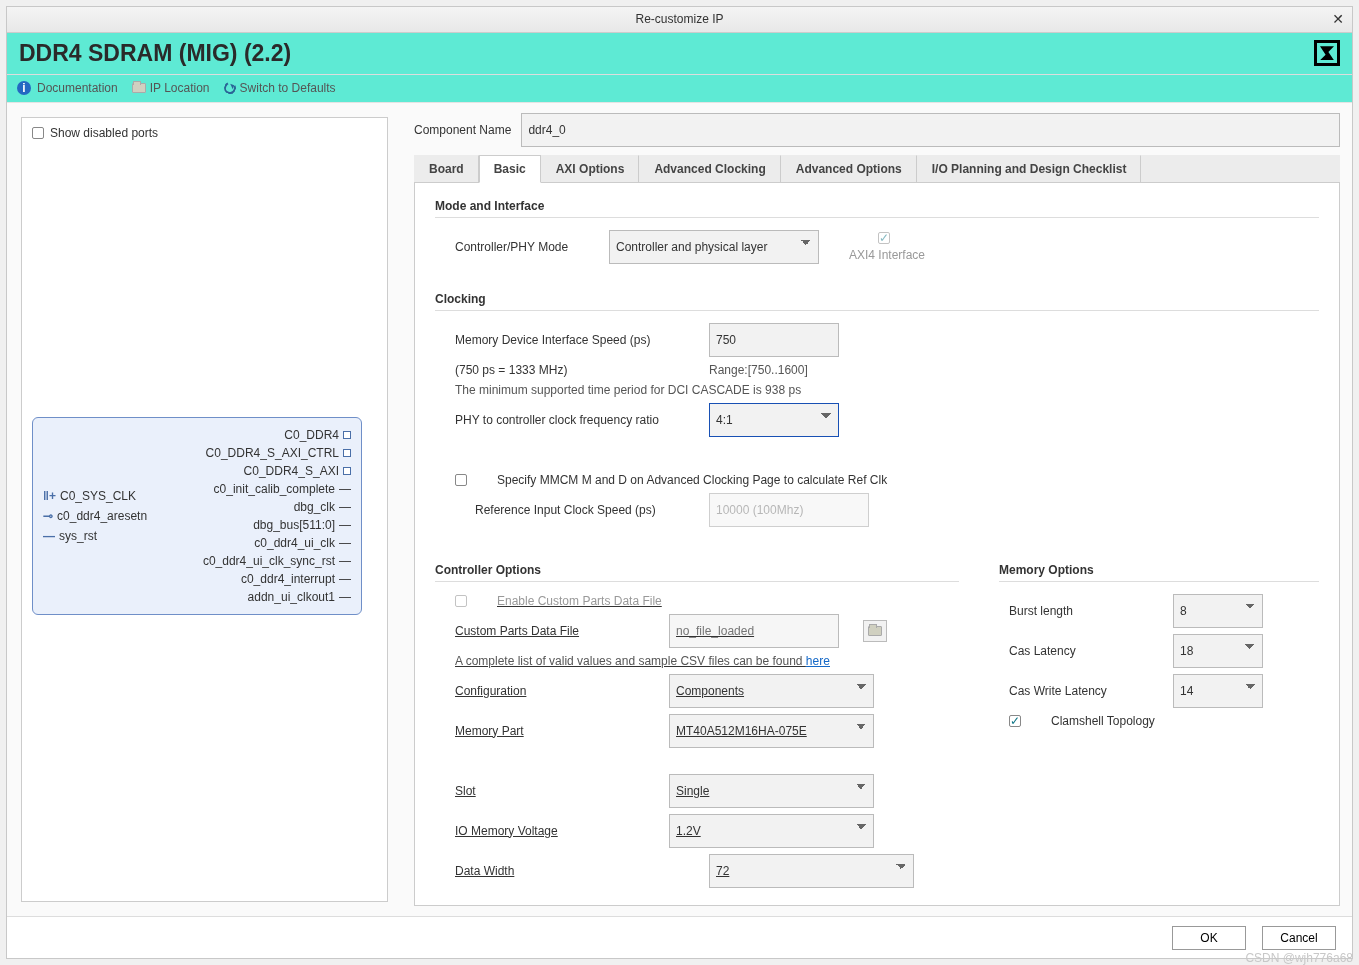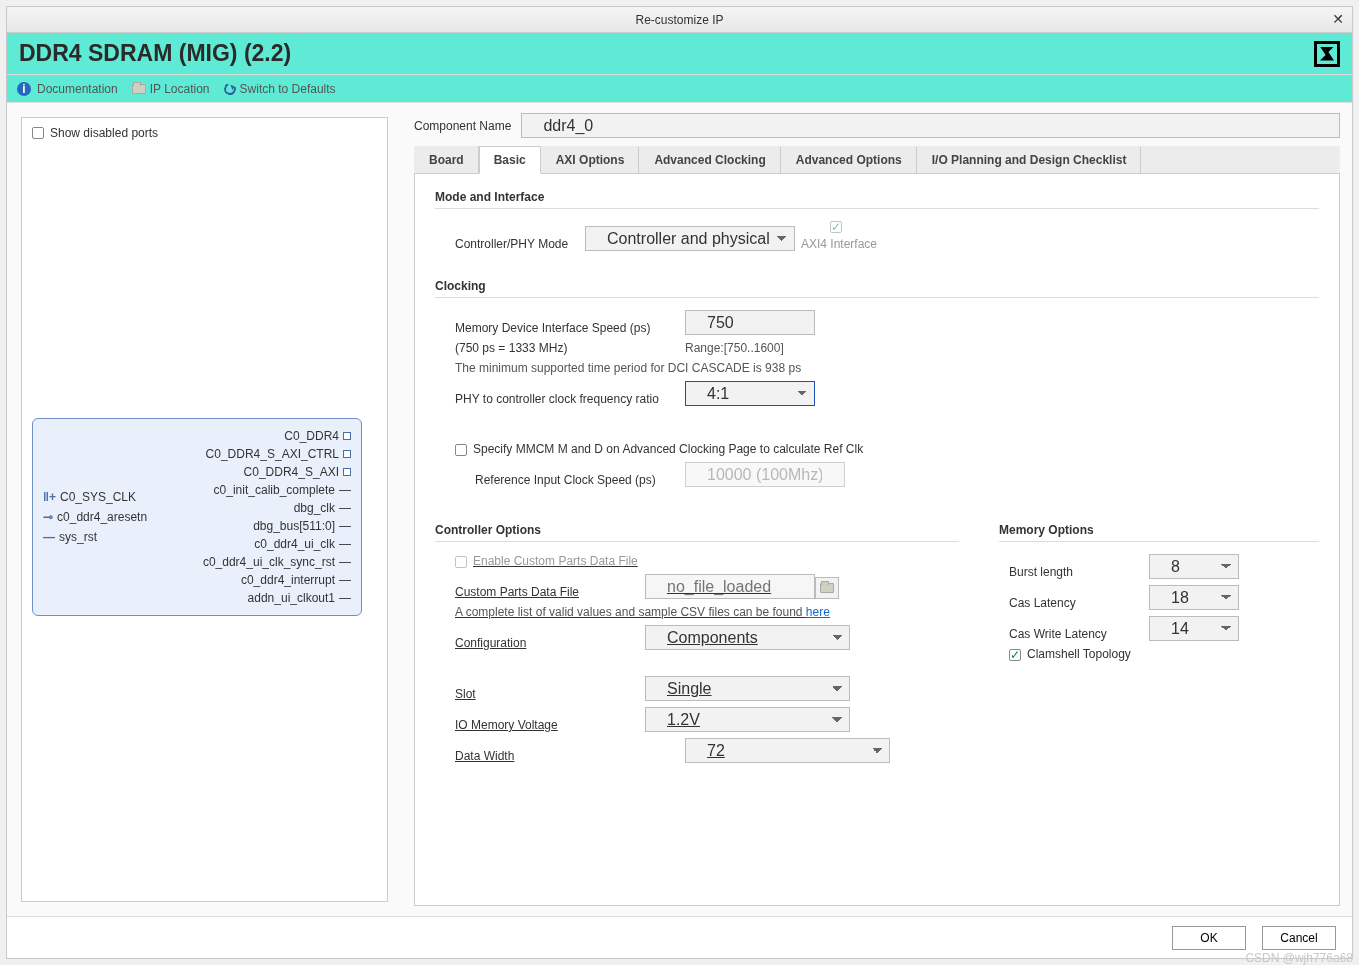--- a/index.html
+++ b/index.html
@@ -170,25 +170,25 @@
     background:#fff;border-color:#ccc;border-bottom:1px solid #fff;margin-bottom:-1px;
   }
   .tab.sep { border-right: 1px solid #ccc; }
   .tabbody {
     flex:1;background:#fff;border:1px solid #ccc;border-top:none;
     padding:16px 20px;overflow-y:scroll;
     position:relative;
   }
   .section-title{font-weight:bold;color:#333;margin:0 0 4px 0;}
   .section-rule{border-bottom:1px solid #ddd;margin-bottom:12px;}
-  .frow{display:flex;align-items:flex-end;gap:0;margin:6px 0;}
+  .frow{display:flex;align-items:center;gap:24px;margin:6px 0;}
   .flabel{width:230px;color:#333;}
   .flabel.short{width:190px;}
   select, input.inp {
-    height:25px;border:1px solid #bbb;background:#f2f2f2;padding:0 21px;font-size:16px;color:#333;
+    height:34px;border:1px solid #bbb;background:#f2f2f2;padding:0 6px;font-size:12px;color:#333;
   }
   select{-webkit-appearance:none;appearance:none;padding-right:22px;background-image:linear-gradient(45deg,transparent 50%,#666 50%),linear-gradient(135deg,#666 50%,transparent 50%);background-position:calc(100% - 12px) 9px,calc(100% - 7px) 9px;background-size:5px 5px;background-repeat:no-repeat;}
   select.blue{border:1px solid #1850b4;}
   select[disabled],input[disabled]{color:#999;background:#f6f6f6;}
   .hint{color:#555;font-size:12px;}
   .twocol{display:flex;gap:40px;}
   .col{flex:1;}
   a.link{color:#1468c7;text-decoration:underline;cursor:pointer;}
   .btnbar{
     height:42px;border-top:1px solid #ddd;display:flex;justify-content:flex-end;align-items:center;gap:16px;padding:0 16px;background:#fff;
@@ -373,20 +373,24 @@
                     <span class="folder-icon"></span>
                   </span>
               </div>
               <div class="hint">
                 <span>A complete list of valid values and sample CSV files can be found </span><a class="link">here</a>
               </div>
               <div class="frow">
                 <span class="flabel short">Configuration</span>
                 <select style="width:205px;"><option>Components</option></select>
               </div>
+              <div class="frow">
+                <span class="flabel short">Memory Part</span>
+                <select style="width:205px;"><option>MT40A512M16HA-075E</option></select>
+              </div>
               <div style="height:14px;"></div>
               <div class="frow">
                 <span class="flabel short">Slot</span>
                 <select style="width:205px;"><option>Single</option></select>
               </div>
               <div class="frow">
                 <span class="flabel short">IO Memory Voltage</span>
                 <select style="width:205px;"><option>1.2V</option></select>
               </div>
               <div class="frow">

